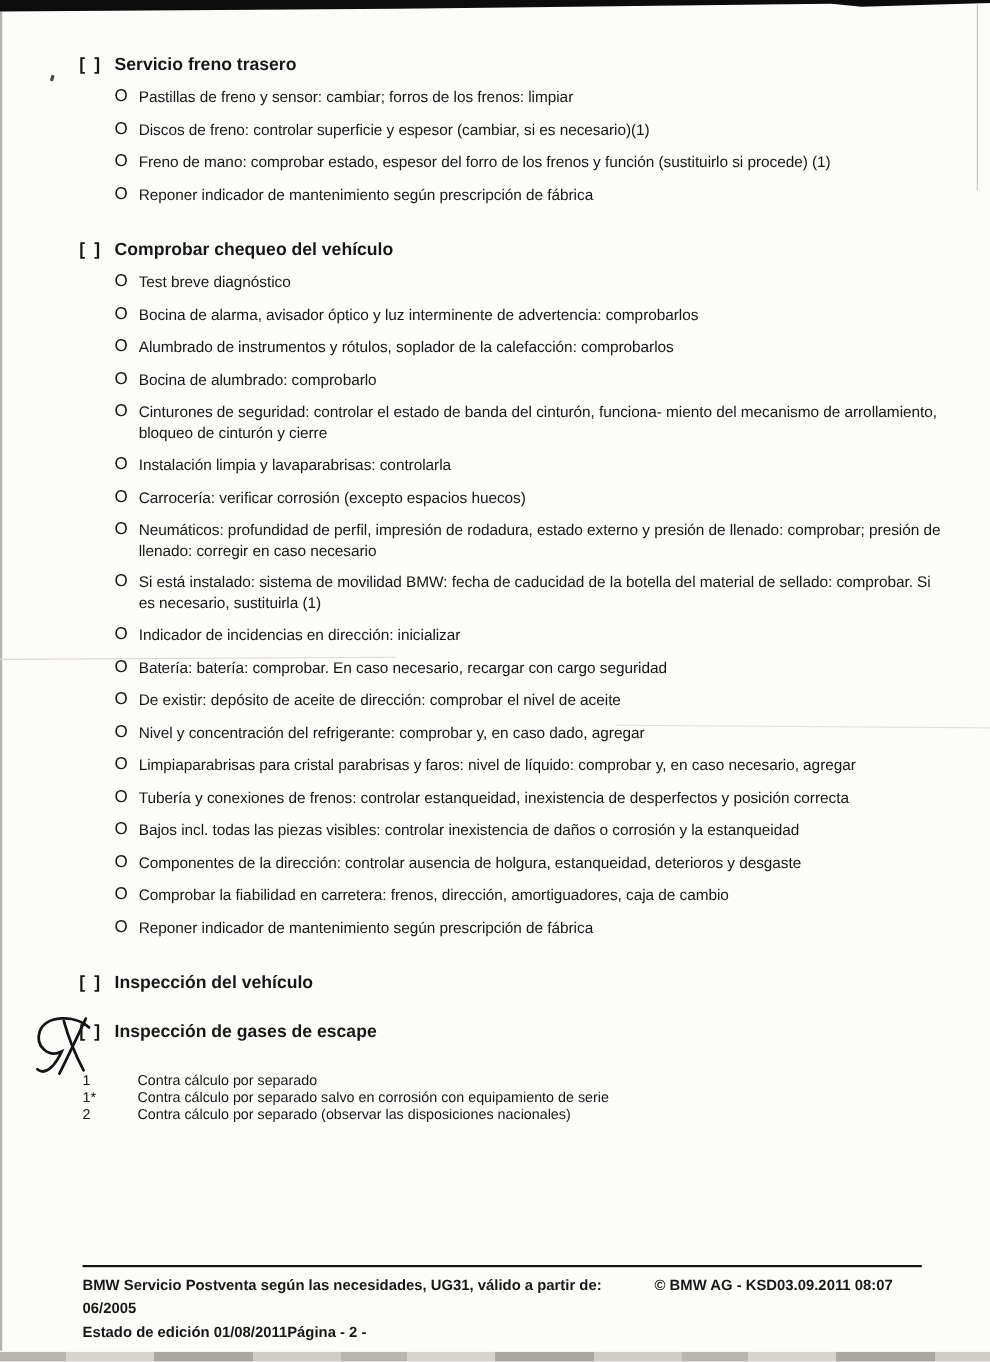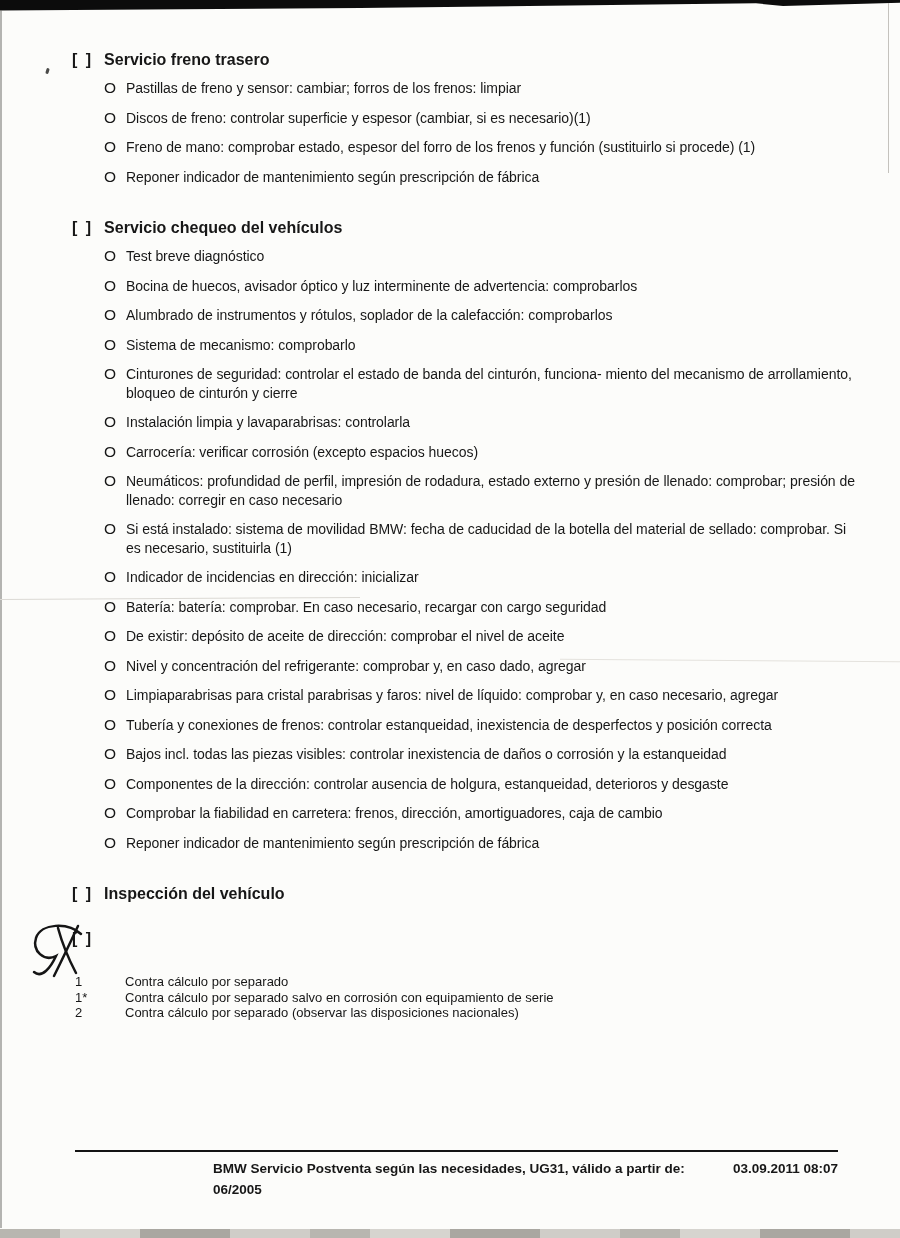--- a/index.html
+++ b/index.html
@@ -35,21 +35,21 @@
   .bullet { font-size:15.5px; line-height:18.5px; }
   .item-text { font-size:14px; line-height:18.5px; width:734px; letter-spacing:-0.05px; }
 
   .footnotes { margin-top:26px; margin-left:3px; font-size:13px; line-height:15.5px; }
   .fn-row { display:flex; }
   .fn-ref { flex:0 0 50px; }
   .fn-text { flex:1; }
 
   .footer { position:absolute; top:1150px; left:75px; width:763px; }
   .footer-rule { height:2px; background:#141414; margin-bottom:6px; }
-  .footer-row { display:flex; justify-content:flex-end; font-weight:bold; font-size:13.5px; line-height:21px;margin-left:16px; }
+  .footer-row { display:flex; justify-content:flex-start; font-weight:bold; font-size:13.5px; line-height:21px; }
   .footer-row .f-left { max-width:520px; }
 </style>
 </head>
 <body>
 
 <div class="page">
   <div class="scan-top-bar"></div>
   <div class="scan-left-line"></div>
   <div class="scan-right-line"></div>
   <div class="crease-1"></div>
@@ -76,37 +76,37 @@
             <span class="item-text">Freno de mano: comprobar estado, espesor del forro de los frenos y función (sustituirlo si procede) (1)</span>
           </div>
           <div class="item">
             <span class="bullet">O</span>
             <span class="item-text">Reponer indicador de mantenimiento según prescripción de fábrica</span>
           </div>
         </div>
         <div class="section">
           <div class="sec-header">
             <span class="checkbox-wrap"><span class="checkbox-glyph">[ ]</span></span>
-            <span class="sec-title">Servicio chequeo del vehículos</span>
+            <span class="sec-title">Comprobar chequeo del vehículo</span>
           </div>
           <div class="item">
             <span class="bullet">O</span>
             <span class="item-text">Test breve diagnóstico</span>
           </div>
           <div class="item">
             <span class="bullet">O</span>
-            <span class="item-text">Bocina de huecos, avisador óptico y luz interminente de advertencia: comprobarlos</span>
+            <span class="item-text">Bocina de alarma, avisador óptico y luz interminente de advertencia: comprobarlos</span>
           </div>
           <div class="item">
             <span class="bullet">O</span>
             <span class="item-text">Alumbrado de instrumentos y rótulos, soplador de la calefacción: comprobarlos</span>
           </div>
           <div class="item">
             <span class="bullet">O</span>
-            <span class="item-text">Sistema de mecanismo: comprobarlo</span>
+            <span class="item-text">Bocina de alumbrado: comprobarlo</span>
           </div>
           <div class="item">
             <span class="bullet">O</span>
             <span class="item-text">Cinturones de seguridad: controlar el estado de banda del cinturón, funciona- miento del mecanismo de arrollamiento, bloqueo de cinturón y cierre</span>
           </div>
           <div class="item">
             <span class="bullet">O</span>
             <span class="item-text">Instalación limpia y lavaparabrisas: controlarla</span>
           </div>
           <div class="item">
@@ -170,20 +170,21 @@
         </div>
         <div class="section empty">
           <div class="sec-header">
             <span class="checkbox-wrap"><span class="checkbox-glyph">[ ]</span>
   <svg class="scribble" viewBox="0 0 72 66">
     <path d="M30 7 C33 18 39 35 48 52"></path>
     <path d="M50 5 C43 20 34 39 26 55"></path>
     <path d="M53 13 C40 1 13 2 8 17 C4 30 16 41 28 35 C23 46 14 58 6 51"></path>
   </svg>
 </span>
+            <span class="sec-title">Inspección de gases de escape</span>
           </div>
         </div>
       </div>
     <div id="footnotes" class="footnotes">
         <div class="fn-row">
           <span class="fn-ref">1</span>
           <span class="fn-text">Contra cálculo por separado</span>
         </div>
         <div class="fn-row">
           <span class="fn-ref">1*</span>
@@ -193,18 +194,23 @@
           <span class="fn-ref">2</span>
           <span class="fn-text">Contra cálculo por separado (observar las disposiciones nacionales)</span>
         </div>
       </div>
   </div>
 
   <div class="footer">
     <div class="footer-rule"></div>
     <div class="footer-row">
       <span class="f-left">BMW Servicio Postventa según las necesidades, UG31, válido a partir de: 06/2005</span>
+      <span class="f-center">© BMW AG - KSD</span>
       <span class="f-right">03.09.2011 08:07</span>
     </div>
+    <div class="footer-row">
+      <span class="f-left">Estado de edición 01/08/2011</span>
+      <span class="f-right">Página - 2 -</span>
+    </div>
   </div>
 
   <div class="scan-bottom-strip"></div>
 </div>
 
 </body></html>

